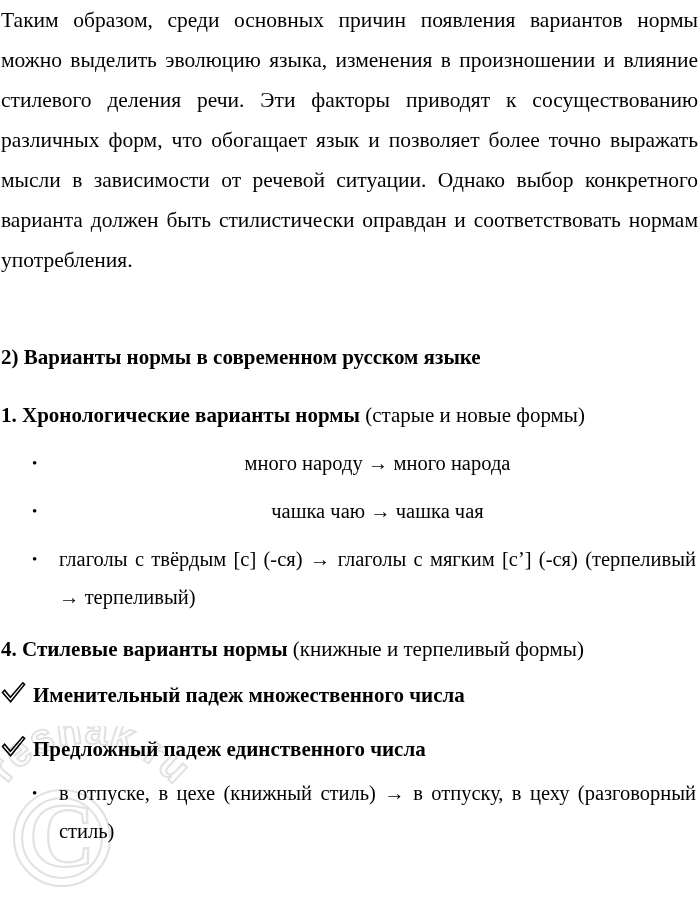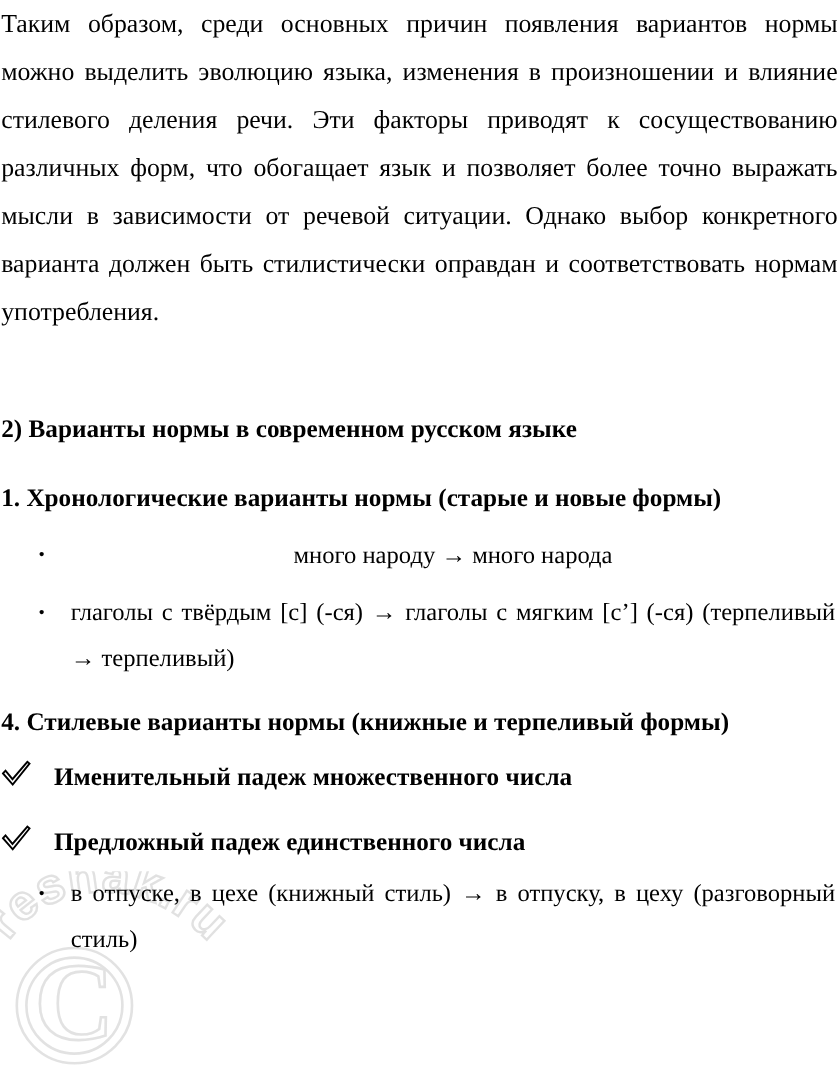--- a/index.html
+++ b/index.html
@@ -62,21 +62,21 @@
   }
 
   h3.heading {
     margin: 0;
     font-size: 21px;
     line-height: 38px;
     font-weight: bold;
     text-align: left;
   }
   h3.heading .normal-weight {
-    font-weight: bold;
+    font-weight: normal;
   }
 
   .spacer-18 { height: 18px; }
   .spacer-20 { height: 20px; }
   .spacer-14 { height: 14px; }
   .spacer-10 { height: 10px; }
   .spacer-8  { height: 8px; }
   .spacer-6  { height: 6px; }
 
   ul.bullets {
@@ -101,21 +101,21 @@
     top: 0;
     font-size: 15px;
     line-height: 38px;
   }
   ul.bullets > li.no-justify {
     text-align: center;
   }
 
   .check-heading {
     position: relative;
-    padding-left: 44px;
+    padding-left: 32px;
     font-size: 21px;
     line-height: 38px;
     font-weight: bold;
     margin: 0;
   }
   .check-mark {
     position: absolute;
     left: 0;
     top: 5px;
     width: 25px;
@@ -155,20 +155,21 @@
     <h3 class="heading">2) Варианты нормы в современном русском языке</h3>
 
     <div class="spacer-20"></div>
 
     <h3 class="heading"><span>1. Хронологические варианты нормы</span><span class="normal-weight"> (старые и новые формы)</span></h3>
 
     <div class="spacer-10"></div>
 
     <ul class="bullets">
       <li class="no-justify">много народу → много народа</li>
+      <li class="no-justify bullet-gap">чашка чаю → чашка чая</li>
       <li class="bullet-gap">глаголы с твёрдым [с] (-ся) → глаголы с мягким [с’] (-ся) (терпеливый → терпеливый)</li>
     </ul>
 
     <div class="spacer-14"></div>
 
     <h3 class="heading"><span>4. Стилевые варианты нормы</span><span class="normal-weight"> (книжные и терпеливый формы)</span></h3>
 
     <div class="spacer-8"></div>
 
     <div class="check-heading">

